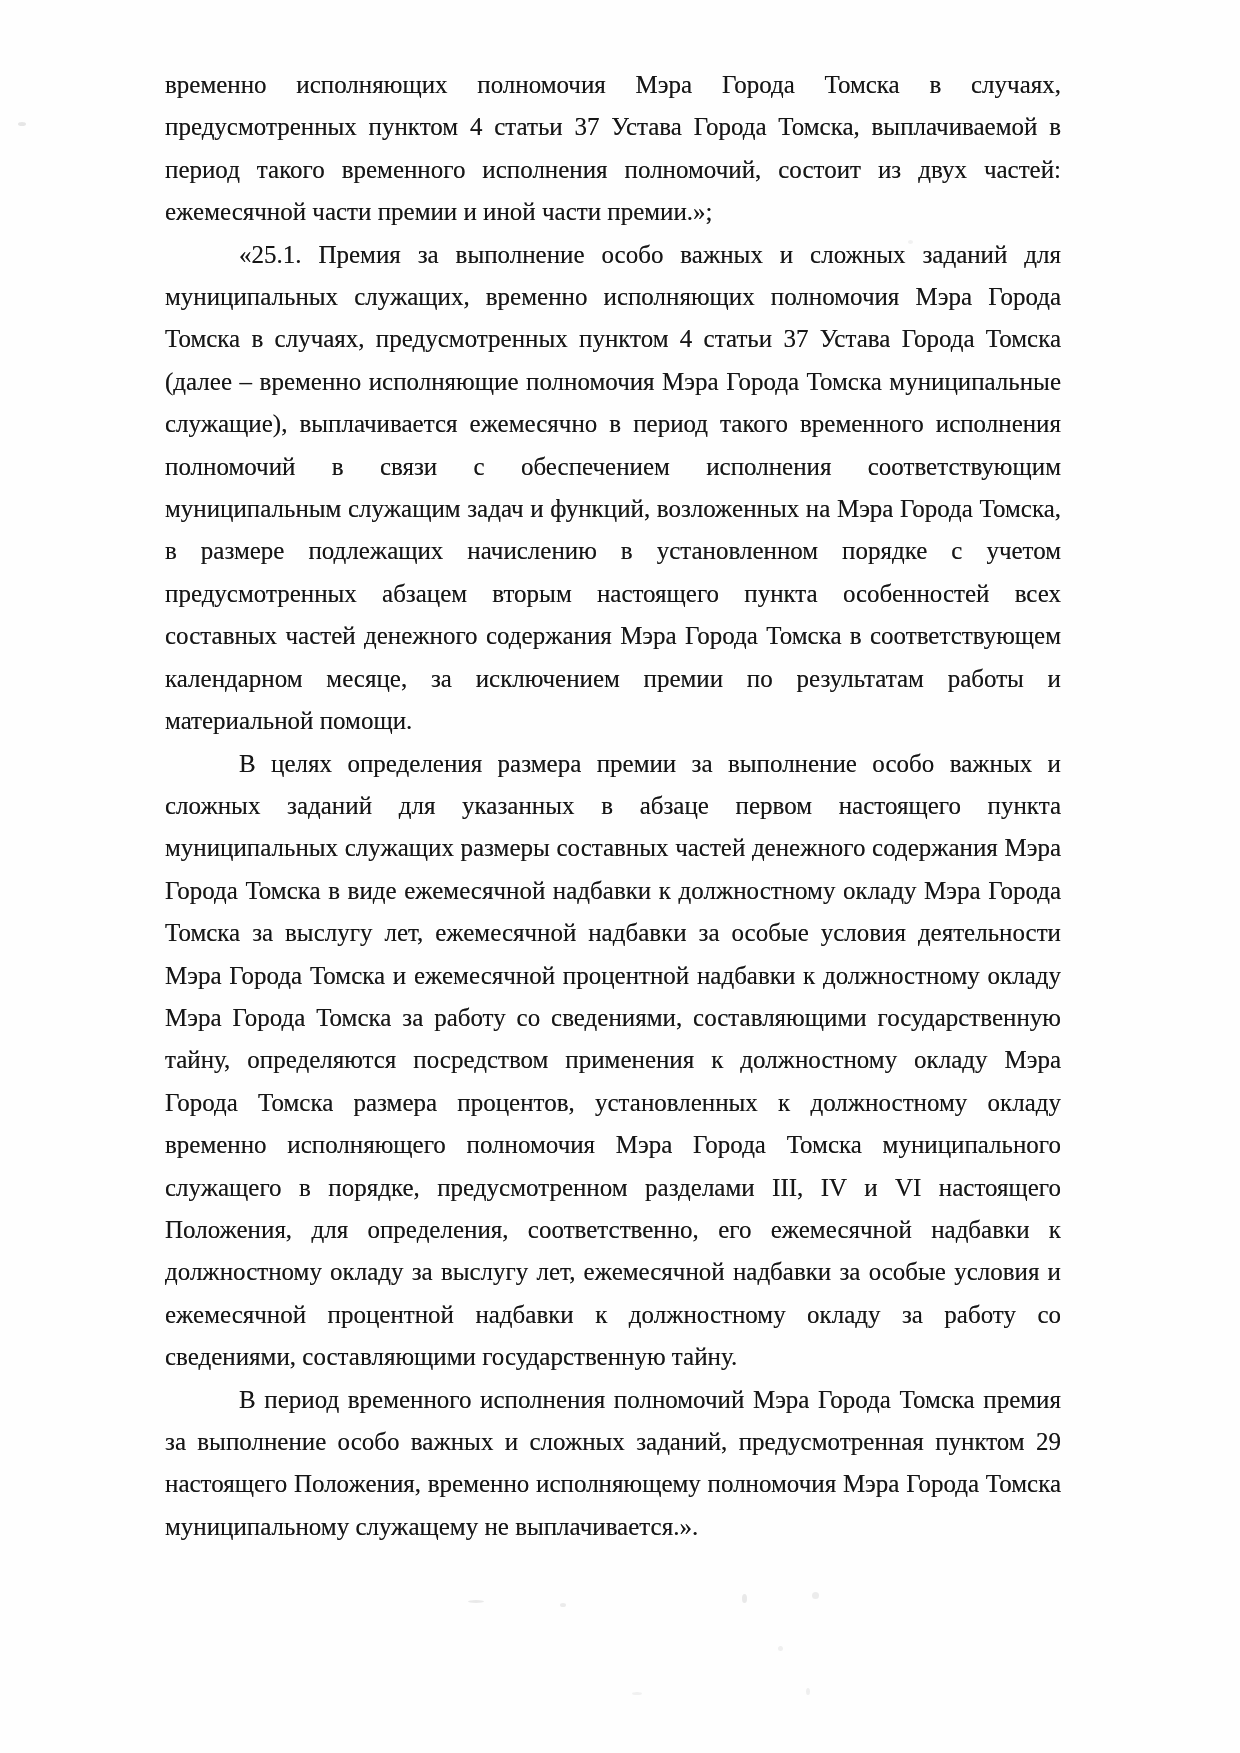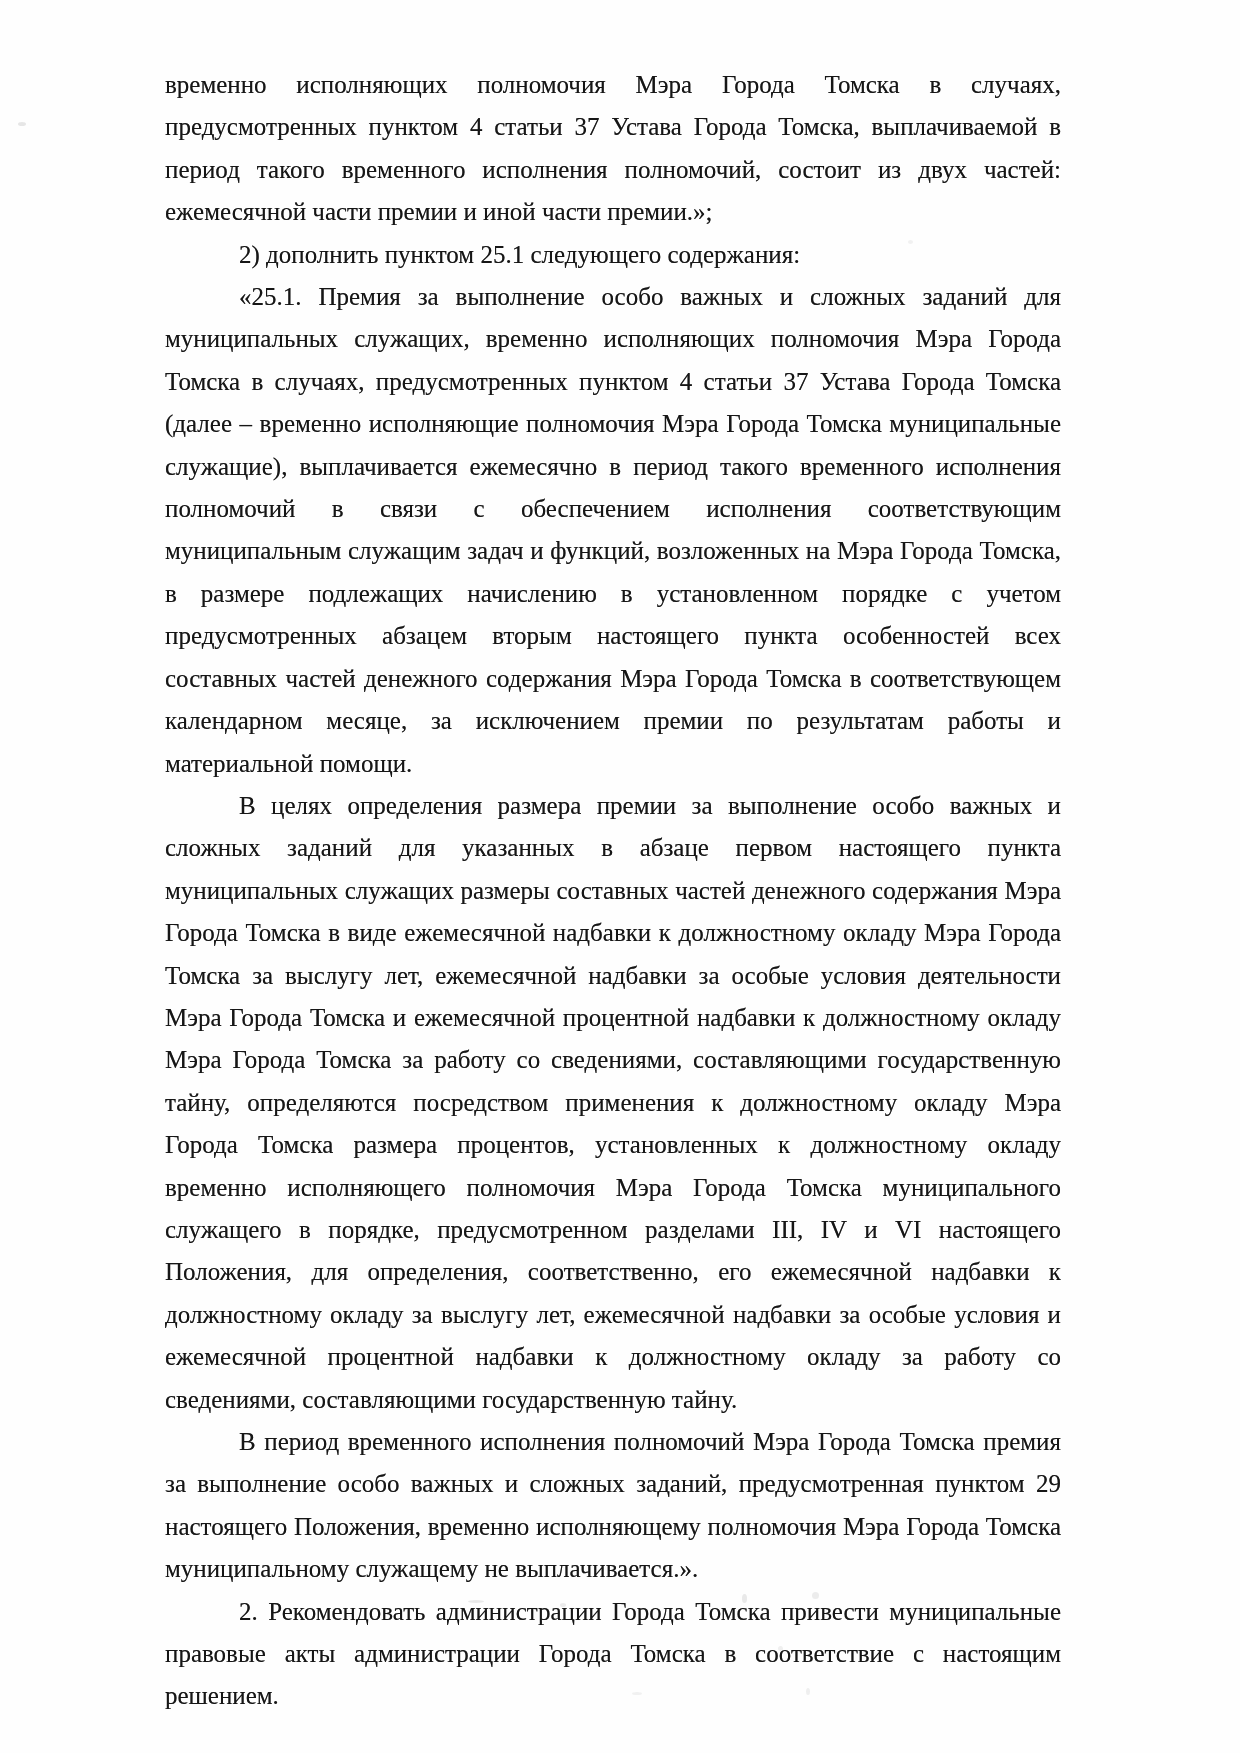--- a/index.html
+++ b/index.html
@@ -51,25 +51,23 @@
   .speck.s7 { left: 806px; top: 1688px; width: 4px;  height: 7px; opacity: .22; }
   .speck.s8 { left: 632px; top: 1692px; width: 10px; height: 3px; opacity: .18; }
   .speck.s9 { left: 908px; top: 240px;  width: 5px;  height: 4px; opacity: .18; }
 </style>
 </head>
 <body>
 
 <div class="page">
   <div class="text-block">
     <p class="para no-indent">временно исполняющих полномочия Мэра Города Томска в случаях, предусмотренных пунктом 4 статьи 37 Устава Города Томска, выплачиваемой в период такого временного исполнения полномочий, состоит из двух частей: ежемесячной части премии и иной части премии.»;</p>
-    <p class="para">2) дополнить пунктом 25.1 следующего содержания:</p>
     <p class="para">«25.1. Премия за выполнение особо важных и сложных заданий для муниципальных служащих, временно исполняющих полномочия Мэра Города Томска в случаях, предусмотренных пунктом 4 статьи 37 Устава Города Томска (далее – временно исполняющие полномочия Мэра Города Томска муниципальные служащие), выплачивается ежемесячно в период такого временного исполнения полномочий в связи с обеспечением исполнения соответствующим муниципальным служащим задач и функций, возложенных на Мэра Города Томска, в размере подлежащих начислению в установленном порядке с учетом предусмотренных абзацем вторым настоящего пункта особенностей всех составных частей денежного содержания Мэра Города Томска в соответствующем календарном месяце, за исключением премии по результатам работы и материальной помощи.</p>
     <p class="para">В целях определения размера премии за выполнение особо важных и сложных заданий для указанных в абзаце первом настоящего пункта муниципальных служащих размеры составных частей денежного содержания Мэра Города Томска в виде ежемесячной надбавки к должностному окладу Мэра Города Томска за выслугу лет, ежемесячной надбавки за особые условия деятельности Мэра Города Томска и ежемесячной процентной надбавки к должностному окладу Мэра Города Томска за работу со сведениями, составляющими государственную тайну, определяются посредством применения к должностному окладу Мэра Города Томска размера процентов, установленных к должностному окладу временно исполняющего полномочия Мэра Города Томска муниципального служащего в порядке, предусмотренном разделами III, IV и VI настоящего Положения, для определения, соответственно, его ежемесячной надбавки к должностному окладу за выслугу лет, ежемесячной надбавки за особые условия и ежемесячной процентной надбавки к должностному окладу за работу со сведениями, составляющими государственную тайну.</p>
     <p class="para">В период временного исполнения полномочий Мэра Города Томска премия за выполнение особо важных и сложных заданий, предусмотренная пунктом 29 настоящего Положения, временно исполняющему полномочия Мэра Города Томска муниципальному служащему не выплачивается.».</p>
-    <p class="para">2. Рекомендовать администрации Города Томска привести муниципальные правовые акты администрации Города Томска в соответствие с настоящим решением.</p>
   </div>
 
   <span class="speck s1"></span>
   <span class="speck s2"></span>
   <span class="speck s3"></span>
   <span class="speck s4"></span>
   <span class="speck s5"></span>
   <span class="speck s6"></span>
   <span class="speck s7"></span>
   <span class="speck s8"></span>

